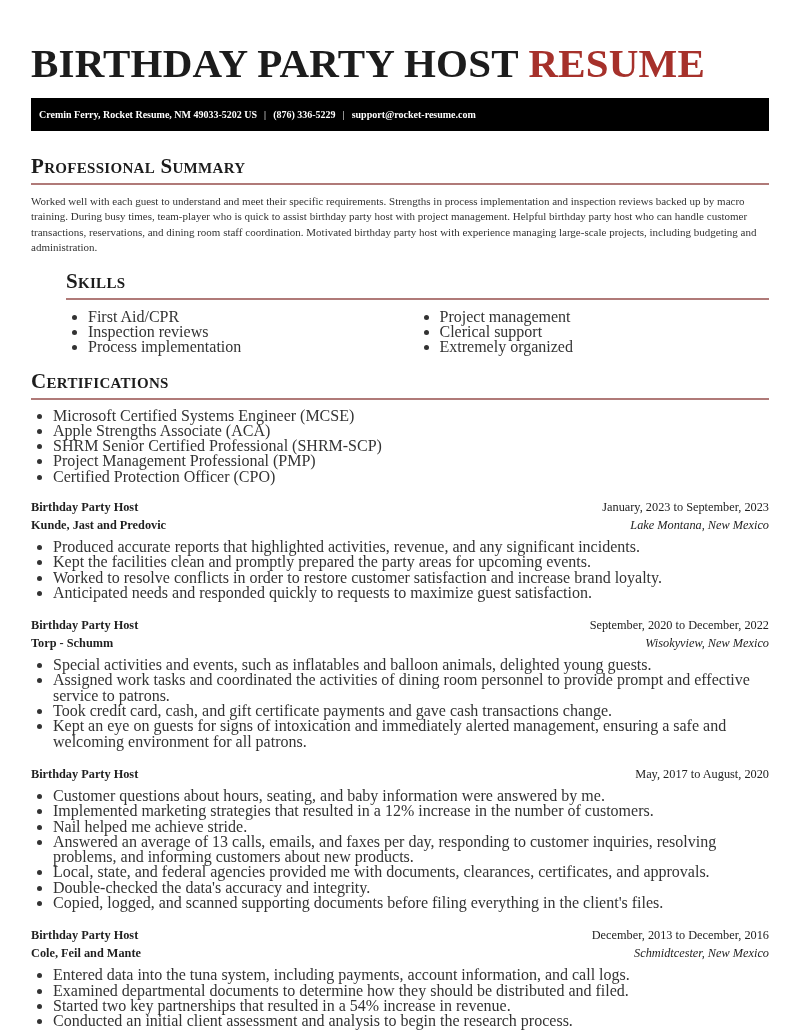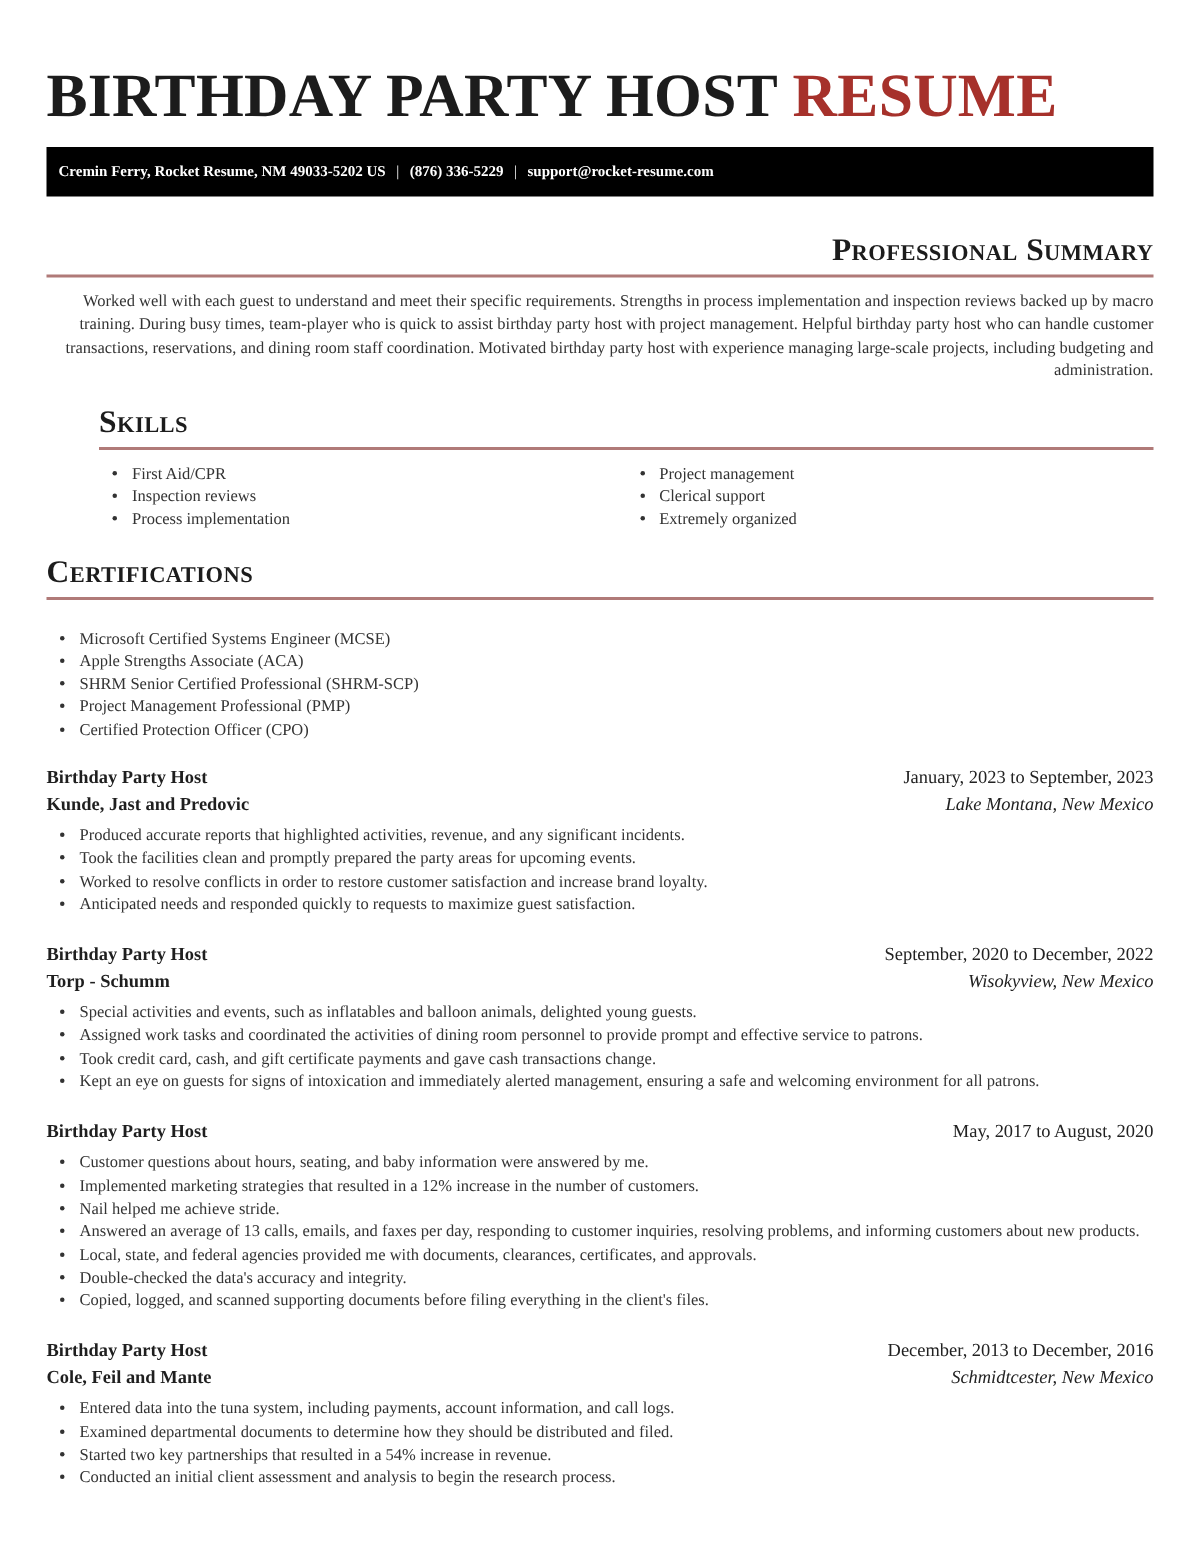--- a/index.html
+++ b/index.html
@@ -48,21 +48,21 @@
     .summary {
       font-size: 11px;
       line-height: 15.4px;
       margin: 9px 0 0 0;
       color: #333333;
     }
     ul.bullets {
       margin: 0;
       padding: 0 0 0 22px;
       list-style: disc;
-      font-size: 11px;
+      font-size: 16px;
       line-height: 15.3px;
       color: #333333;
     }
     ul.bullets li { padding-left: 0; }
     .skills-grid { display: flex; margin-top: 9px; }
     .skills-grid ul { width: 362px; }
     .job-head {
       display: flex;
       justify-content: space-between;
       font-size: 12.3px;
@@ -78,21 +78,21 @@
 <body>
 
 <div class="page">
 
   <h1 class="title"><span>BIRTHDAY PARTY HOST</span> <span class="accent">RESUME</span></h1>
 
   <div class="contact-bar">
     <span>Cremin Ferry, Rocket Resume, NM 49033-5202 US</span><span class="sep">|</span><span>(876) 336-5229</span><span class="sep">|</span><span>support@rocket-resume.com</span>
   </div>
 
-  <div style="margin-top:22px;text-align:right;">
+  <div style="margin-top:22px;">
     <h2 class="section-heading">Professional Summary</h2>
     <p class="summary">Worked well with each guest to understand and meet their specific requirements. Strengths in process implementation and inspection reviews backed up by macro training. During busy times, team-player who is quick to assist birthday party host with project management. Helpful birthday party host who can handle customer transactions, reservations, and dining room staff coordination. Motivated birthday party host with experience managing large-scale projects, including budgeting and administration.</p>
   </div>
 
   <div style="margin-top:12px;margin-left:35px;">
     <h2 class="section-heading">Skills</h2>
     <div class="skills-grid">
       <ul class="bullets">
         <li>First Aid/CPR</li>
         <li>Inspection reviews</li>
@@ -101,21 +101,21 @@
       <ul class="bullets">
         <li>Project management</li>
         <li>Clerical support</li>
         <li>Extremely organized</li>
       </ul>
     </div>
   </div>
 
   <div style="margin-top:13px;">
     <h2 class="section-heading">Certifications</h2>
-    <ul class="bullets" style="margin-top:19px;">
+    <ul class="bullets" style="margin-top:8px;">
       <li>Microsoft Certified Systems Engineer (MCSE)</li>
       <li>Apple Strengths Associate (ACA)</li>
       <li>SHRM Senior Certified Professional (SHRM-SCP)</li>
       <li>Project Management Professional (PMP)</li>
       <li>Certified Protection Officer (CPO)</li>
     </ul>
   </div>
 
   <div style="margin-top:14px;">
 
@@ -123,21 +123,21 @@
       <div class="job-head">
         <span class="job-title">Birthday Party Host</span>
         <span class="job-dates">January, 2023 to September, 2023</span>
       </div>
       <div class="job-head">
         <span class="job-company">Kunde, Jast and Predovic</span>
         <span class="job-location">Lake Montana, New Mexico</span>
       </div>
       <ul class="bullets">
         <li>Produced accurate reports that highlighted activities, revenue, and any significant incidents.</li>
-        <li>Took the facilities clean and promptly prepared the party areas for upcoming events.</li>
+        <li>Kept the facilities clean and promptly prepared the party areas for upcoming events.</li>
         <li>Worked to resolve conflicts in order to restore customer satisfaction and increase brand loyalty.</li>
         <li>Anticipated needs and responded quickly to requests to maximize guest satisfaction.</li>
       </ul>
     </div>
 
     <div class="job" style="margin-top:16px;">
       <div class="job-head">
         <span class="job-title">Birthday Party Host</span>
         <span class="job-dates">September, 2020 to December, 2022</span>
       </div>

